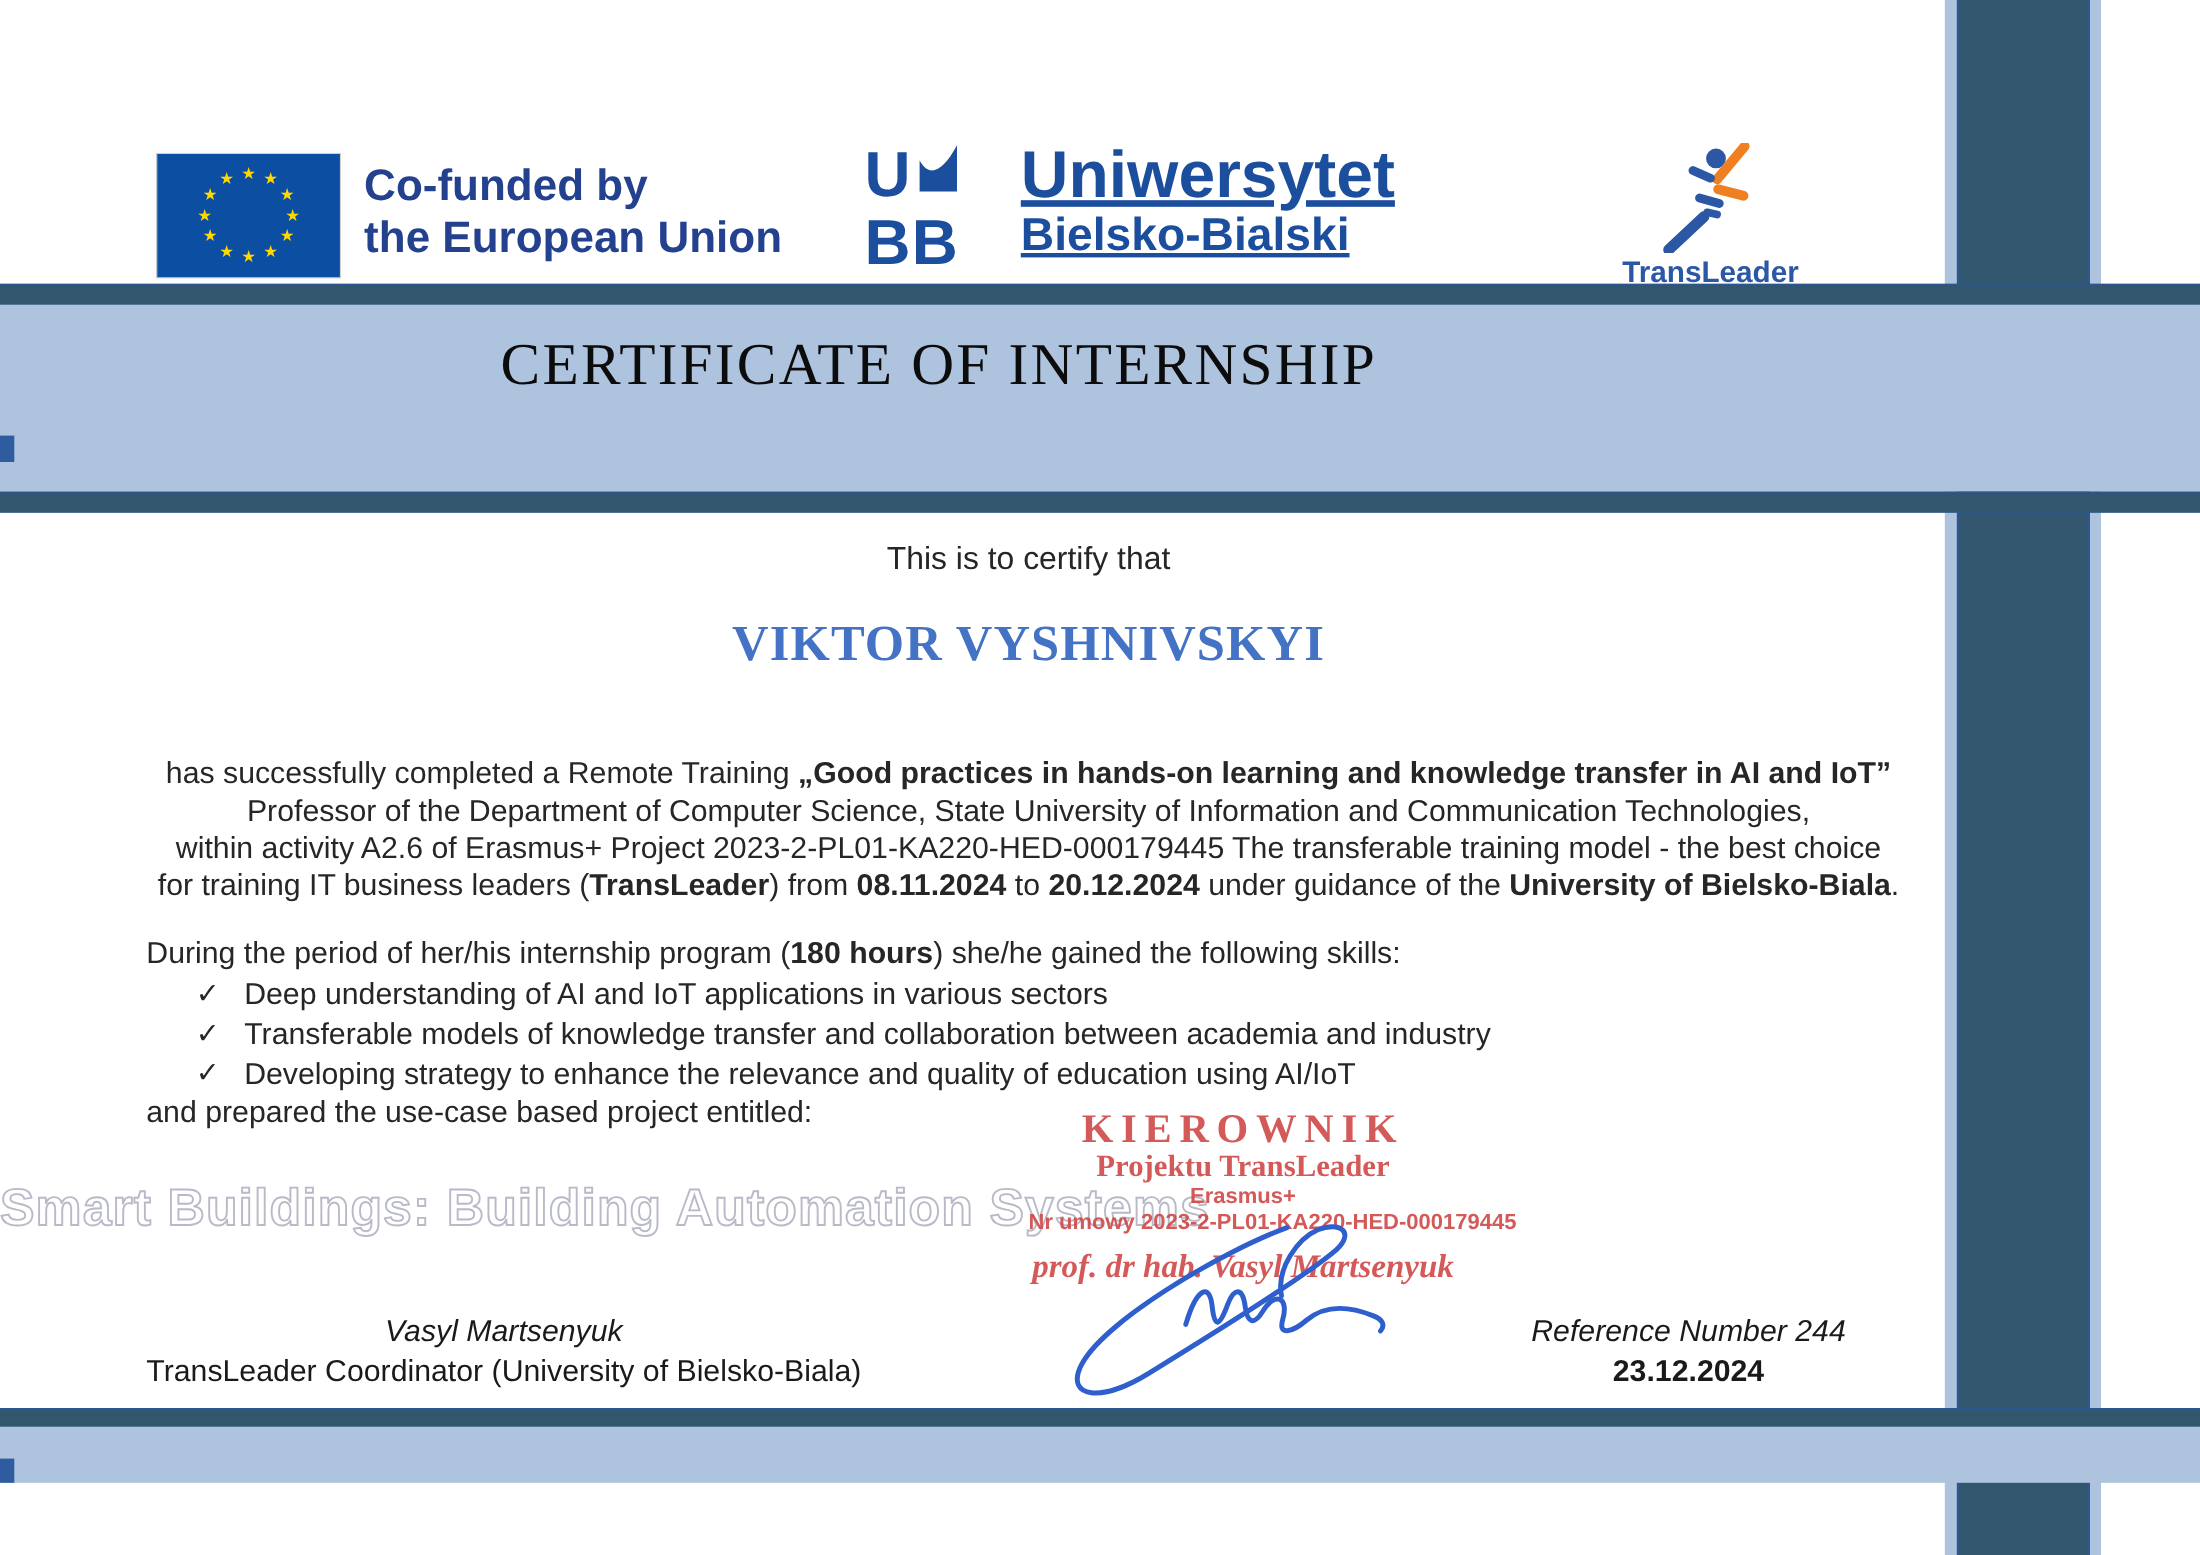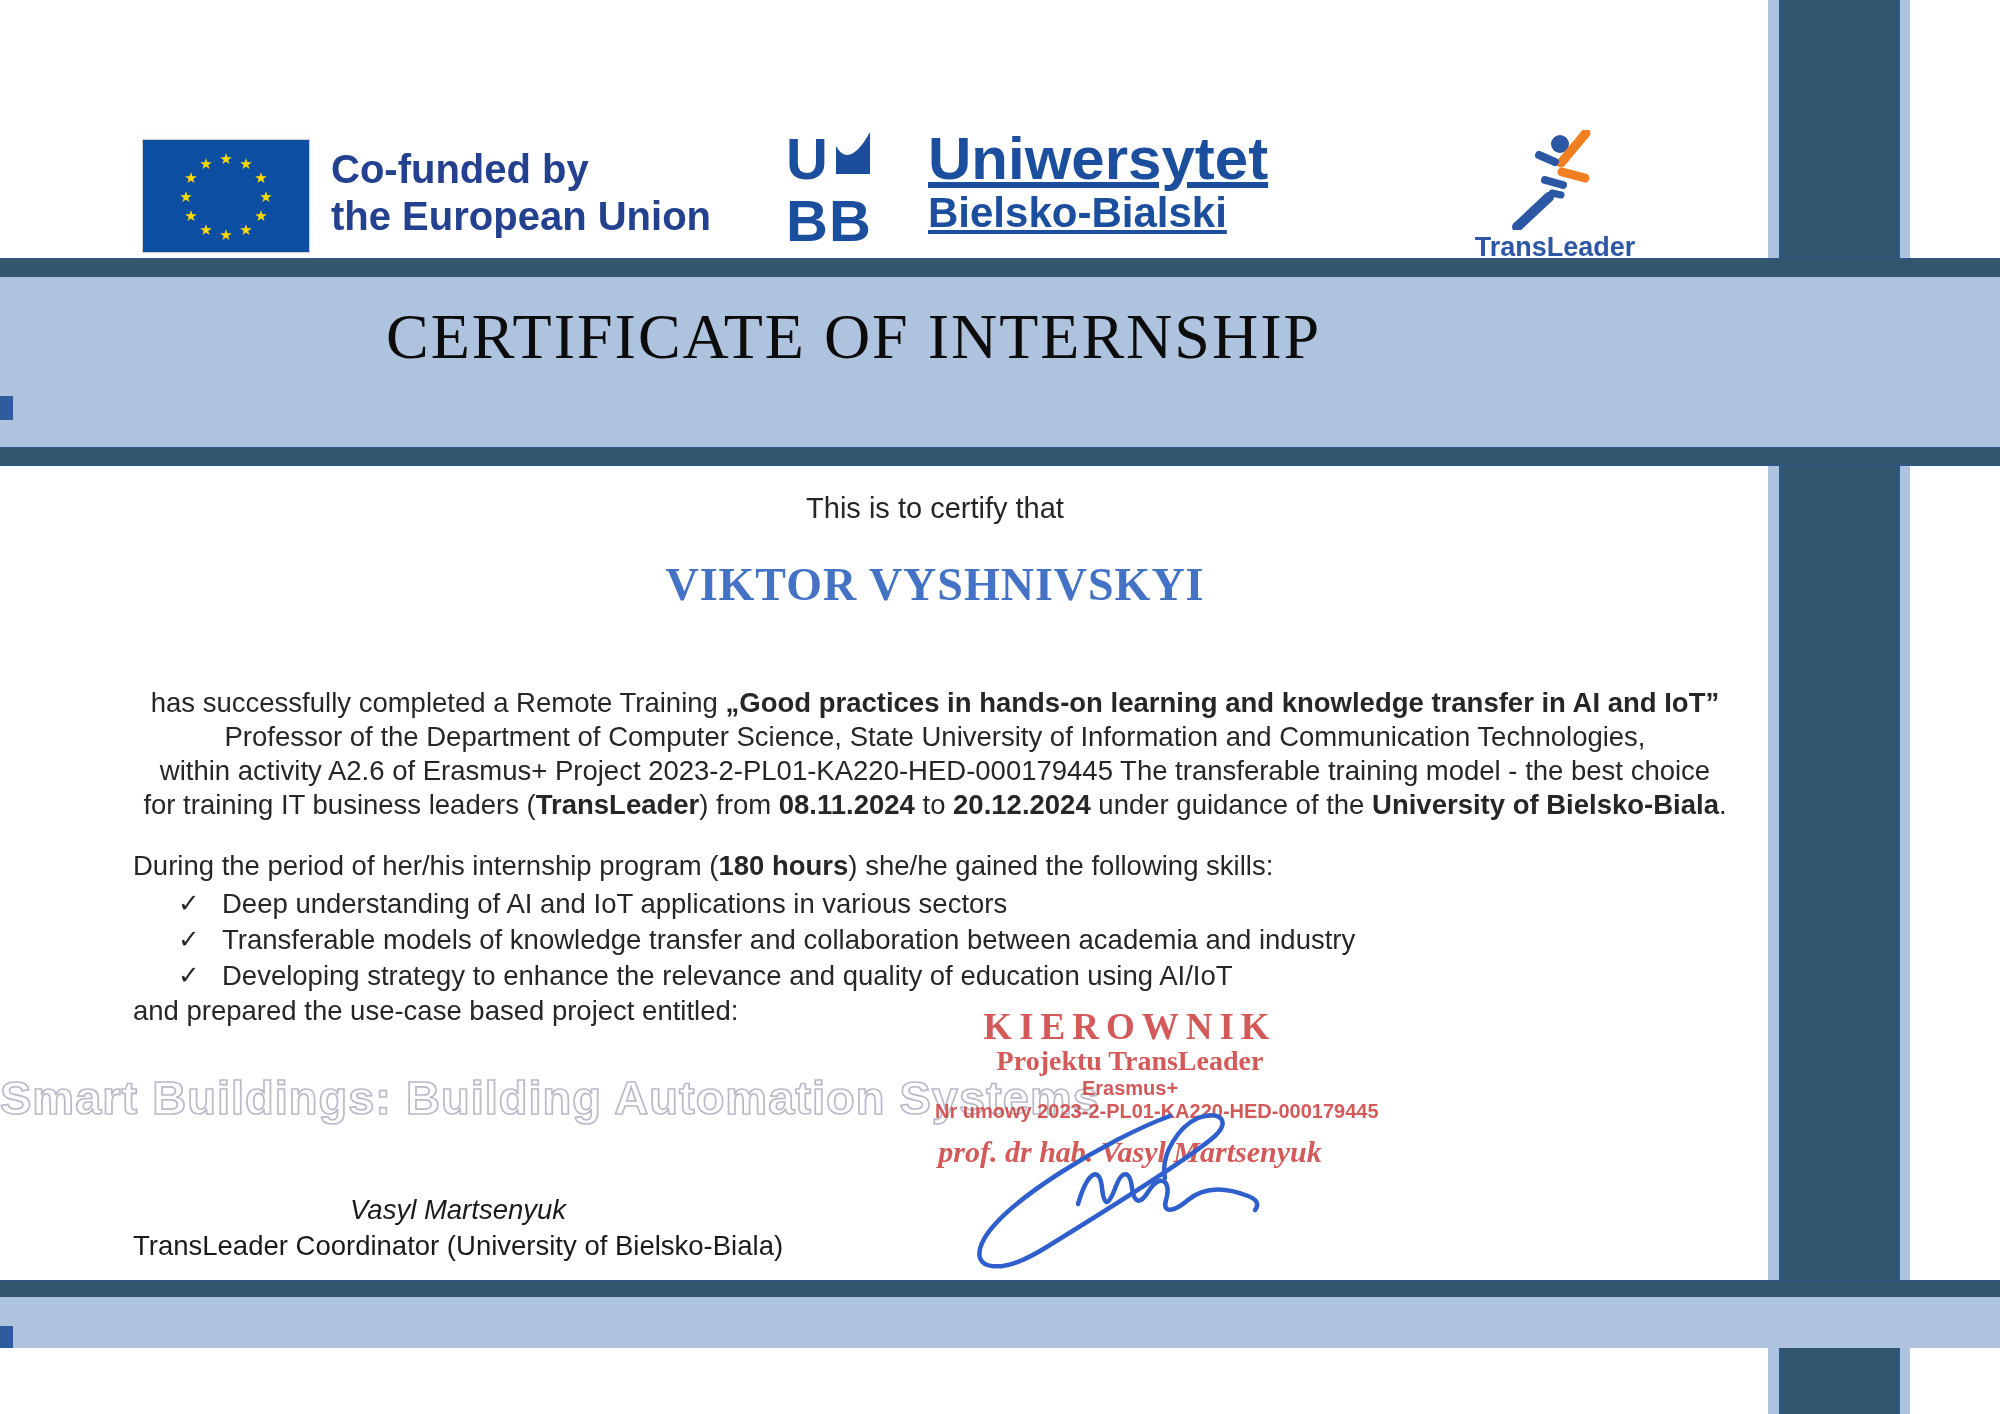--- a/index.html
+++ b/index.html
@@ -13,21 +13,21 @@
   .banner{position:absolute;left:0;width:2000px;z-index:2;}
   .strip-dark{position:absolute;left:0;width:2000px;background:#33566F;border-top:1px solid #2C5791;border-bottom:1px solid #2C5791;}
   .band-light{position:absolute;left:0;width:2000px;background:#AEC3DE;}
   .left-tab{position:absolute;left:0;width:13px;background:#2E5C9E;z-index:3;}
   
   .t-strip-top{top:258px;height:18px;}
   .t-band{top:277px;height:170px;}
   .t-strip-bottom{top:447px;height:17px;}
   .banner-title{
     position:absolute;top:300px;left:0;width:1707px;text-align:center;
-    font-family:"Liberation Serif",serif;font-size:64px;color:#0c0c0c;
+    font-family:"Liberation Serif",serif;font-size:54px;color:#0c0c0c;
     letter-spacing:2px;z-index:3;
   }
   
   .b-strip{top:1280px;height:17px;}
   .b-band{top:1297px;height:51px;}
   
   .eu-flag{position:absolute;left:142px;top:139px;width:166px;height:112px;background:#0B4EA2;border:1px solid #cfcfcf;outline:4px solid #fdfdfd;z-index:2;}
   .eu-flag span{position:absolute;color:#FFD800;font-size:15px;transform:translate(-50%,-50%);line-height:1;}
   .eu-text{position:absolute;left:331px;top:146px;color:#24418F;font-weight:bold;font-size:40px;line-height:47px;z-index:2;}
   .ubb-mark{position:absolute;left:786px;top:130px;color:#1C4E9E;font-weight:bold;z-index:2;line-height:1;}
@@ -174,20 +174,24 @@
 
   <svg class="signature" width="320" height="170" viewBox="0 0 320 170">
     <path d="M210,8 C150,30 40,95 22,135 C10,162 40,168 85,140 C150,100 230,50 255,28 C272,12 258,2 238,10 C220,18 200,45 205,70" stroke="#2E5FCC" stroke-width="4.5" fill="none" stroke-linecap="round"></path>
     <path d="M118,96 C128,62 140,58 142,80 C144,98 148,100 156,78 C162,62 170,62 172,80 C174,95 180,97 188,84 C200,65 212,72 206,92 C202,106 214,104 228,92 C246,77 268,80 288,88 C296,91 300,96 295,102" stroke="#2E5FCC" stroke-width="4.5" fill="none" stroke-linecap="round"></path>
   </svg>
 
   <div class="foot-left">
     <div class="nm">Vasyl Martsenyuk</div>
     <div class="rl">TransLeader Coordinator (University of Bielsko-Biala)</div>
   </div>
+  <div class="foot-right">
+    <div class="ref">Reference Number 244</div>
+    <div class="dt">23.12.2024</div>
+  </div>
 
   <div class="banner">
     <div class="strip-dark b-strip"></div>
     <div class="band-light b-band"></div>
   </div>
   <div class="left-tab" style="top:1326px;height:22px;"></div>
 
 </div>
 
 </body></html>

